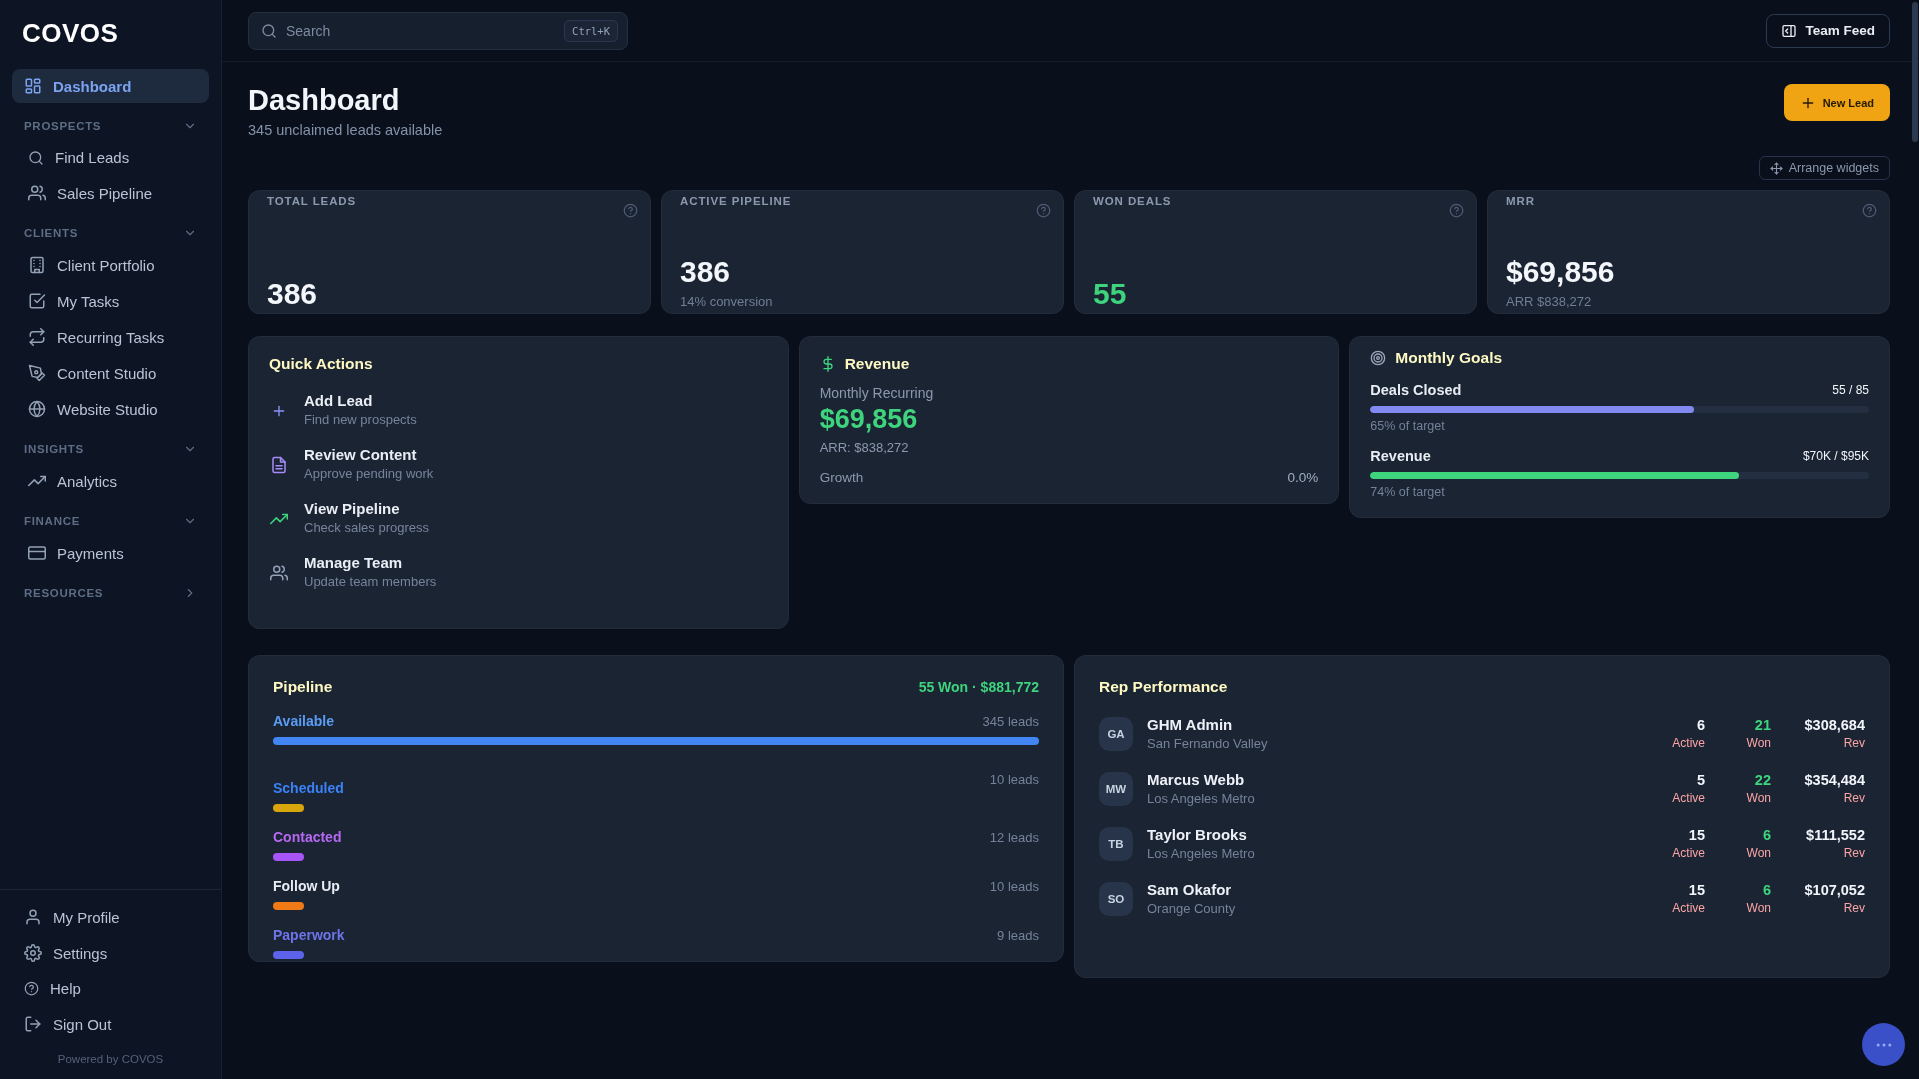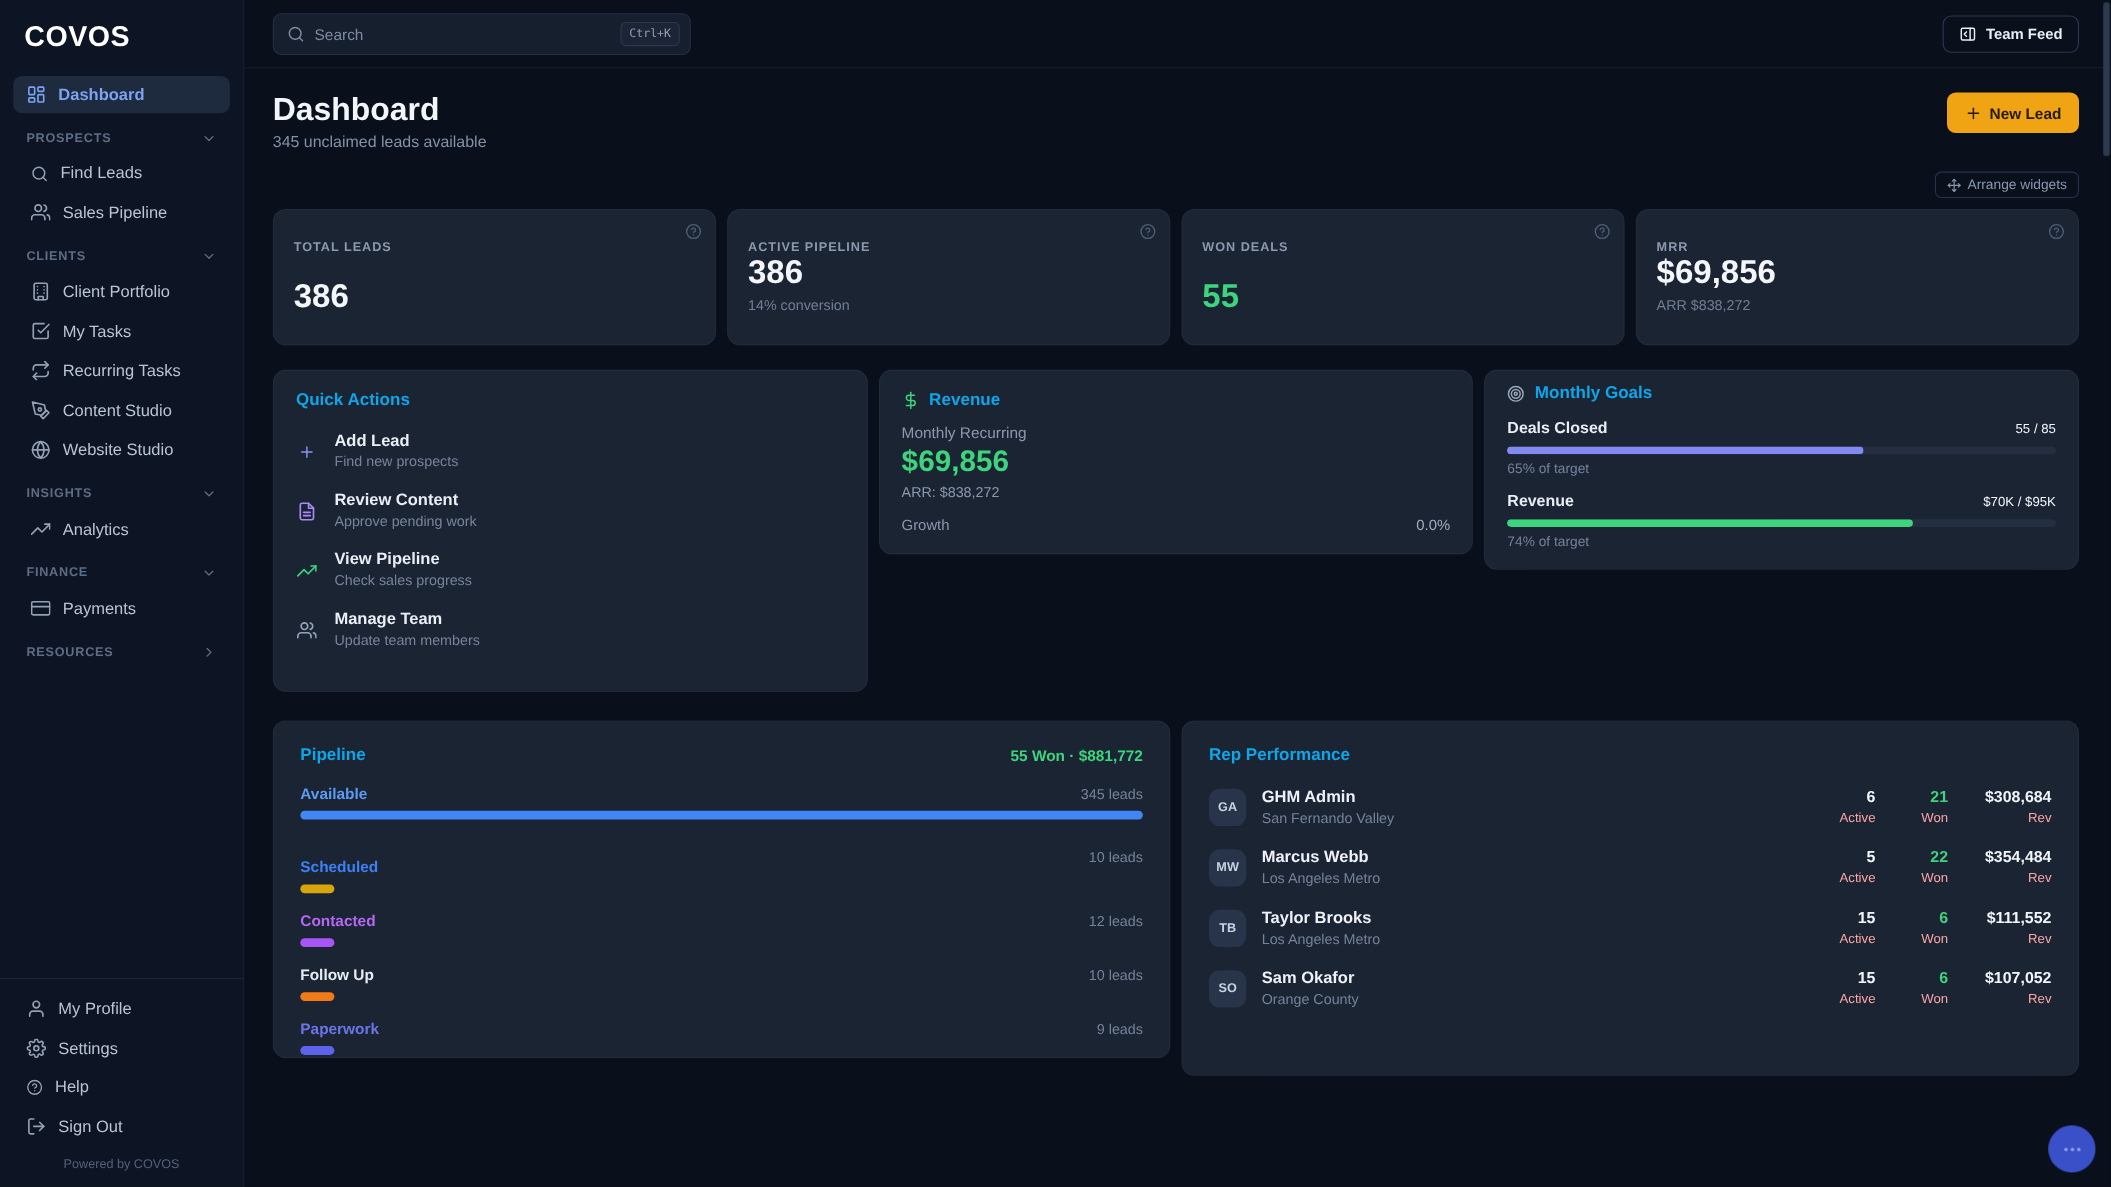--- a/index.html
+++ b/index.html
@@ -74,48 +74,48 @@
   }
 
   
   .content { flex: 1; padding: 22px 29px 0 26px; overflow: hidden; }
   .page-head { display: flex; align-items: flex-start; justify-content: space-between; }
   .page-title { font-size: 29px; font-weight: 800; color: #f2f6fb; }
   .page-sub { font-size: 14.5px; color: #8292a8; margin-top: 5px; }
   .btn-new-lead {
     display: flex; align-items: center; gap: 7px;
     background: #f0a313; color: #241a02; border: none; border-radius: 8px;
-    height: 37px; padding: 0 16px; font-size: 14px; font-weight: 700; cursor: pointer;
+    height: 37px; padding: 0 16px; font-size: 11px; font-weight: 700; cursor: pointer;
     font-family: "Liberation Sans", sans-serif;
   }
   .arrange-row { display: flex; justify-content: flex-end; margin-top: 18px; }
   .btn-arrange {
     display: flex; align-items: center; gap: 6px;
     background: transparent; border: 1px solid #26334a; border-radius: 6px;
     color: #8a97ac; font-size: 12.5px; padding: 4px 10px; cursor: pointer;
     font-family: "Liberation Sans", sans-serif;
   }
 
   .card {
     background: #1b2433; border: 1px solid rgba(255,255,255,0.04);
     border-radius: 12px;
   }
 
   
   .stats-row { display: grid; grid-template-columns: repeat(4, 1fr); gap: 10px; margin-top: 10px; }
-  .stat-card { height: 124px; padding: 28px 18px; position: relative; display: flex; flex-direction: column; }
+  .stat-card { height: 124px; padding: 4px 18px; position: relative; display: flex; flex-direction: column; }
   .stat-label { font-size: 11.5px; font-weight: 700; letter-spacing: 0.9px; color: #8b99ae; text-transform: uppercase; }
   .stat-value { font-size: 30px; font-weight: 800; margin-top: auto; line-height: 1; }
   .stat-sub { font-size: 13px; color: #707f95; margin-top: 7px; min-height: 1px; }
   .stat-sub:empty { display: none; }
   .help-badge { position: absolute; top: 12px; right: 12px; color: #4e5d74; cursor: pointer; }
 
   
   .row2 { display: grid; grid-template-columns: 1fr 1fr 1fr; gap: 10px; margin-top: 22px; align-items: start; }
-  .card-title { font-size: 15.5px; font-weight: 700; color: #0ea5e9; }
+  .card-title { font-size: 15.5px; font-weight: 700; color: #fef9c3; }
   .qa-card { height: 293px; padding: 18px 20px; }
   .qa-item { display: flex; gap: 15px; margin-top: 19px; cursor: pointer; align-items: center; }
   .qa-icn { width: 20px; margin-top: 2px; }
   .qa-title { font-size: 15px; font-weight: 700; color: #eaeef5; }
   .qa-sub { font-size: 13px; color: #76849b; margin-top: 3px; }
 
   .rev-card { height: 168px; padding: 18px 20px; display: flex; flex-direction: column; }
   .title-row { display: flex; align-items: center; gap: 9px; }
   .rev-label { font-size: 14px; color: #8b99ae; margin-top: 12px; }
   .rev-value { font-size: 27px; font-weight: 800; color: #3ed47d; margin-top: 3px; }

